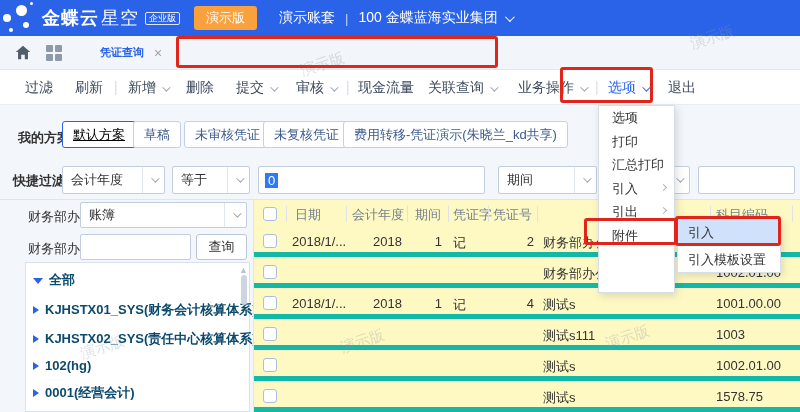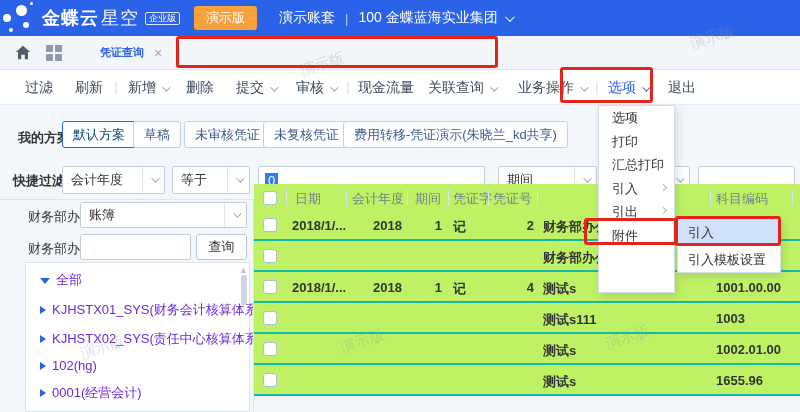--- a/index.html
+++ b/index.html
@@ -39,53 +39,53 @@
   .toolbar { position:absolute; left:0; top:70px; width:800px; height:35px; background:#fff; border-bottom:1px solid #e8edf3; font-size:14px; color:#3d4a5c; }
   .toolbar span.t { position:absolute; top:9px; cursor:default; }
   .toolbar .vsep { position:absolute; top:9px; color:#d6dde8; }
   .tchev { display:inline-block; width:6px; height:6px; border-right:1.3px solid #9aa5b5; border-bottom:1.3px solid #9aa5b5; transform:rotate(45deg) translateY(-2px); margin-left:6px; }
   .blue { color:#2b63e8; }
   .tchev.bluec { border-color:#2b63e8; }
 
   
   .scheme-label { position:absolute; left:18px; top:129px; font-size:13px; color:#333; font-weight:bold; }
   .chip { position:absolute; top:121px; height:27px; line-height:25px; background:#fff; border:1px solid #c3d1e4; border-radius:3px; padding:0 10px; font-size:13px; color:#3c5a8c; }
-  .chip.sel { border-color:#2b63e8; color:#0c4a6e; }
+  .chip.sel { border-color:#2b63e8; color:#000000;text-decoration:underline; }
 
   
   .qf-label { position:absolute; left:13px; top:172px; font-size:13px; color:#333; font-weight:bold; }
   .ctl { position:absolute; top:166px; height:28px; background:#fff; border:1px solid #c2cddd; border-radius:2px; font-size:13px; color:#333; }
   .sel-box { display:flex; align-items:center; }
   .sel-text { flex:1; padding-left:8px; }
   .sel-cap { width:22px; height:100%; border-left:1px solid #dfe6ef; display:flex; align-items:center; justify-content:center; }
   .sel-cap .tchev { margin:0; transform:rotate(45deg) translateY(-2px); }
   .inp { padding-left:6px; display:flex; align-items:center; }
   .selval { background:#2f7bf6; color:#fff; padding:0 3px; }
 
   
   .lbl { position:absolute; font-size:13px; color:#333; }
   .gsel { position:absolute; left:80px; top:202px; width:167px; height:26px; }
   .ginp { position:absolute; left:80px; top:234px; width:111px; height:26px; }
   .gbtn { position:absolute; left:196px; top:234px; width:51px; height:26px; background:#fff; border:1px solid #b9c6d8; border-radius:3px; font-size:13px; color:#333; text-align:center; line-height:24px; }
   .treebox { position:absolute; left:25px; top:262px; width:225px; height:150px; background:#fff; border:1px solid #d9e2ee; }
-  .tree-item { position:absolute; left:14px; font-size:13px; color:#6d28d9; white-space:nowrap; }
+  .tree-item { position:absolute; left:7px; font-size:13px; color:#0c4a6e; white-space:nowrap;font-weight:bold; }
   .tri-down { display:inline-block; width:0; height:0; border-left:5px solid transparent; border-right:5px solid transparent; border-top:6px solid #2b63e8; margin-right:6px; }
   .tri-right { display:inline-block; width:0; height:0; border-top:4.5px solid transparent; border-bottom:4.5px solid transparent; border-left:6px solid #2b63e8; margin-right:6px; }
   .vscroll { position:absolute; right:2px; top:4px; width:6px; height:140px; }
   .vthumb { position:absolute; right:0; top:8px; width:6px; height:30px; background:#cdd5e0; border-radius:3px; }
   .varrow { position:absolute; right:-1px; top:-2px; color:#b9c2cf; font-size:9px; }
 
   
   .content-split { position:absolute; left:253px; top:199px; width:1px; height:213px; background:#dfe5ed; }
   .content-top { position:absolute; left:0; top:199px; width:800px; height:1px; background:#dfe5ed; }
-  .table-area { position:absolute; left:254px; top:184px; width:546px; height:212px; background:#bef264; }
+  .table-area { position:absolute; left:254px; top:200px; width:546px; height:212px; background:#fef9c3; }
   .thead { position:absolute; left:0; top:2px; width:546px; height:24px; }
   .th { position:absolute; top:4px; font-size:13px; color:#75808f; white-space:nowrap; }
   .colline { position:absolute; top:4px; width:1px; height:16px; background:#dde3ec; }
-  .row { position:absolute; left:0; width:546px; height:31px; border-bottom:2px solid #14b8a6;font-weight:bold; }
+  .row { position:absolute; left:0; width:546px; height:31px; border-bottom:5px solid #14b8a6; }
   .cell { position:absolute; top:8px; font-size:13px; color:#333; white-space:nowrap; overflow:hidden; }
   .r { text-align:right; }
   .cbx { position:absolute; left:9px; top:8px; width:14px; height:14px; border:1px solid #a9c0dd; border-radius:3px; background:#fff; }
   .thead .cbx { top:5px; }
 
   
   .menu { position:absolute; left:598px; top:105px; width:77px; height:188px; background:#fff; border:1px solid #d8dee8; box-shadow:2px 3px 8px rgba(60,70,90,.18); z-index:20; }
   .mi { position:relative; height:23.5px; line-height:23.5px; padding-left:13px; font-size:13px; color:#333; }
   .mi .marrow { position:absolute; right:8px; top:8px; width:5px; height:5px; border-right:1.2px solid #aab3c0; border-top:1.2px solid #aab3c0; transform:rotate(45deg); }
   .submenu { position:absolute; left:677px; top:218px; width:104px; height:55px; background:#fff; border:1px solid #d8dee8; box-shadow:2px 3px 8px rgba(60,70,90,.18); z-index:21; }
@@ -287,21 +287,21 @@
       <span class="cell" style="left:462px; width:76px;">1003</span>
     </div>
     <div class="row" style="top:150px;">
       <span class="cbx"></span>
       <span class="cell" style="left:289px; width:164px;">测试s</span>
       <span class="cell" style="left:462px; width:76px;">1002.01.00</span>
     </div>
     <div class="row" style="top:181px;">
       <span class="cbx"></span>
       <span class="cell" style="left:289px; width:164px;">测试s</span>
-      <span class="cell" style="left:462px; width:76px;">1655.96</span>
+      <span class="cell" style="left:462px; width:76px;">1578.75</span>
     </div>
   </div>
 
   <div class="menu">
     <div class="mi">选项</div>
     <div class="mi">打印</div>
     <div class="mi">汇总打印</div>
     <div class="mi"><span>引入</span><span class="marrow"></span></div>
     <div class="mi"><span>引出</span><span class="marrow"></span></div>
     <div class="mi">附件</div>

